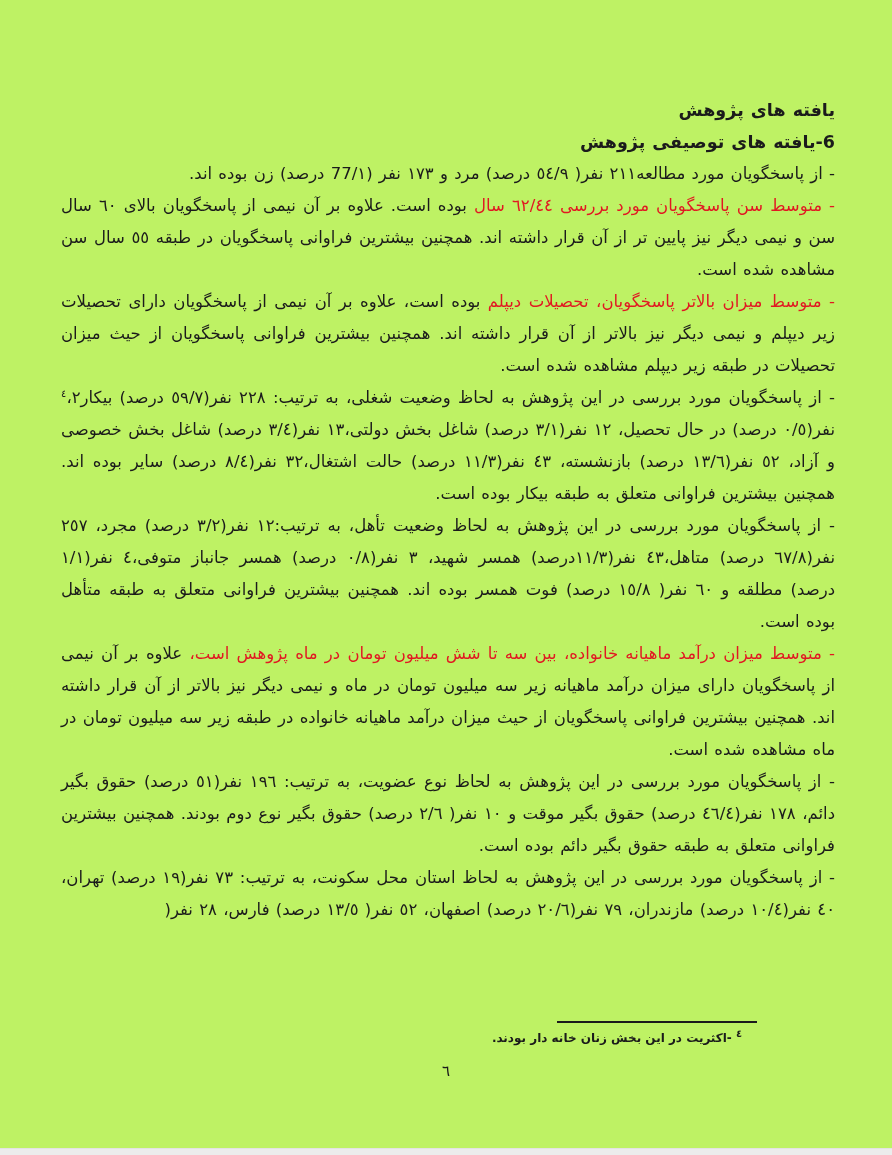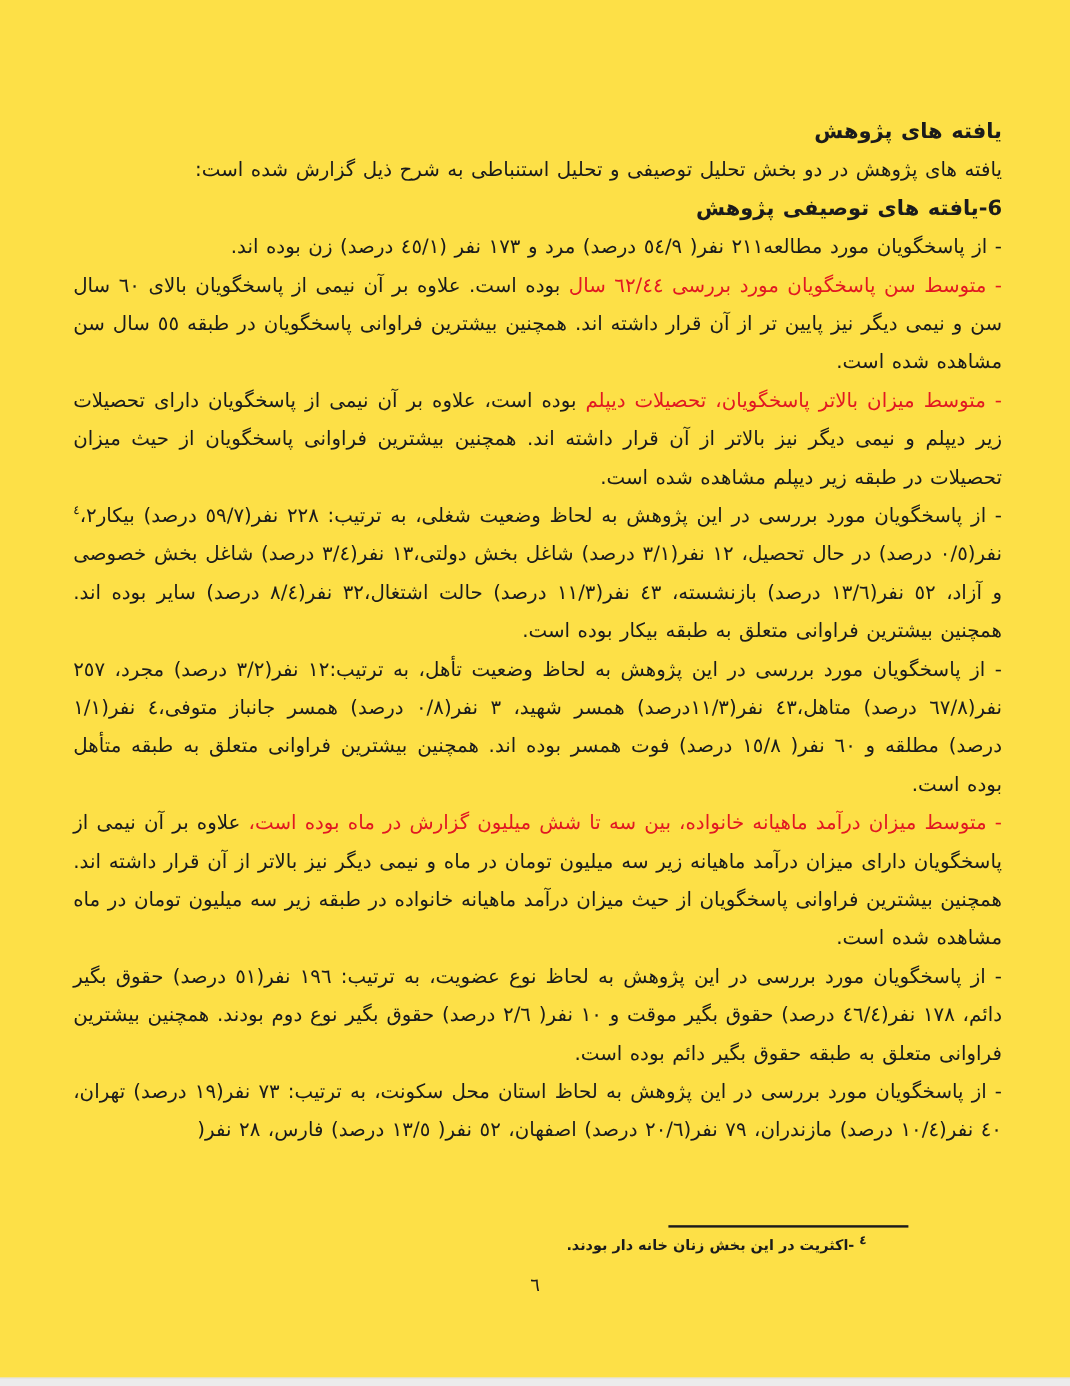--- a/index.html
+++ b/index.html
@@ -4,21 +4,21 @@
 <style>
   html, body {
     margin: 0;
     padding: 0;
     background: #ffffff;
   }
   .page {
     position: relative;
     width: 892px;
     height: 1155px;
-    background: #fde047;
+    background: #bef264;
     overflow: hidden;
     font-family: "DejaVu Sans", sans-serif;
     color: var(--ink, #1b1b1b);
   }
   .content {
     position: absolute;
     top: 94px;
     right: 57px;
     width: 774px;
     direction: rtl;
@@ -43,21 +43,21 @@
     font-size: 10px;
     line-height: 0;
     vertical-align: super;
   }
   .footnote {
     position: absolute;
     top: 1021px;
     right: 130px;
     width: 290px;
     direction: rtl;
-    text-align: left;
+    text-align: center;
     font-size: 12px;
     font-weight: bold;
     line-height: 20px;
   }
   .footnote-rule {
     width: 200px;
     height: 0;
     border-top: 2.5px solid #1b1b1b;
     margin-right: 5px;
     margin-bottom: 5px;
@@ -81,29 +81,28 @@
     border-top: 1px solid #e3e3e3;
   }
 </style>
 </head>
 <body>
 
 <div class="page">
 
   <div class="content">
     <h1>یافته های پژوهش</h1>
-    <p>یافته های پژوهش در دو بخش تحلیل توصیفی و تحلیل استنباطی به شرح ذیل گزارش شده است:</p>
     <h2>6-یافته های توصیفی پژوهش</h2>
     <div>
-        <p><span>- از پاسخگویان مورد مطالعه٢١١ نفر( ٥٤/٩ درصد) مرد و ١٧٣ نفر (٤٥/١ درصد) زن بوده اند.</span></p>
+        <p><span>- از پاسخگویان مورد مطالعه٢١١ نفر( ٥٤/٩ درصد) مرد و ١٧٣ نفر (77/١ درصد) زن بوده اند.</span></p>
         <p><span class="red">- متوسط سن پاسخگویان مورد بررسی ٦٢/٤٤ سال </span><span>بوده است. علاوه بر آن نیمی از پاسخگویان بالای ٦٠ سال سن و نیمی دیگر نیز پایین تر از آن قرار داشته اند. همچنین بیشترین فراوانی پاسخگویان در طبقه ٥٥ سال سن مشاهده شده است.</span></p>
         <p><span class="red">- متوسط میزان بالاتر پاسخگویان، تحصیلات دیپلم </span><span>بوده است، علاوه بر آن نیمی از پاسخگویان دارای تحصیلات زیر دیپلم و نیمی دیگر نیز بالاتر از آن قرار داشته اند. همچنین بیشترین فراوانی پاسخگویان از حیث میزان تحصیلات در طبقه زیر دیپلم مشاهده شده است.</span></p>
         <p><span>- از پاسخگویان مورد بررسی در این پژوهش به لحاظ وضعیت شغلی، به ترتیب: ٢٢٨ نفر(٥٩/٧ درصد) بیکار</span><sup>٤</sup><span>،٢ نفر(٠/٥ درصد) در حال تحصیل، ١٢ نفر(٣/١ درصد)  شاغل بخش دولتی،١٣ نفر(٣/٤ درصد) شاغل بخش خصوصی و آزاد، ٥٢ نفر(١٣/٦ درصد)  بازنشسته، ٤٣ نفر(١١/٣ درصد) حالت اشتغال،٣٢ نفر(٨/٤ درصد) سایر بوده اند. همچنین بیشترین فراوانی متعلق به طبقه بیکار بوده است.</span></p>
         <p><span>- از پاسخگویان مورد بررسی در این پژوهش به لحاظ وضعیت تأهل، به ترتیب:١٢ نفر(٣/٢ درصد) مجرد، ٢٥٧ نفر(٦٧/٨ درصد) متاهل،٤٣ نفر(١١/٣درصد) همسر شهید، ٣ نفر(٠/٨ درصد) همسر جانباز متوفی،٤ نفر(١/١ درصد) مطلقه و ٦٠ نفر( ١٥/٨ درصد) فوت همسر بوده اند. همچنین بیشترین فراوانی متعلق به طبقه متأهل بوده است.</span></p>
-        <p><span class="red">- متوسط میزان درآمد ماهیانه خانواده، بین سه تا شش میلیون گزارش در ماه بوده است، </span><span>علاوه بر آن نیمی از پاسخگویان دارای میزان درآمد ماهیانه زیر سه میلیون تومان در ماه و نیمی دیگر نیز بالاتر از آن قرار داشته اند. همچنین بیشترین فراوانی پاسخگویان از حیث میزان درآمد ماهیانه خانواده در طبقه زیر سه میلیون تومان در ماه مشاهده شده است.</span></p>
+        <p><span class="red">- متوسط میزان درآمد ماهیانه خانواده، بین سه تا شش میلیون تومان در ماه پژوهش است، </span><span>علاوه بر آن نیمی از پاسخگویان دارای میزان درآمد ماهیانه زیر سه میلیون تومان در ماه و نیمی دیگر نیز بالاتر از آن قرار داشته اند. همچنین بیشترین فراوانی پاسخگویان از حیث میزان درآمد ماهیانه خانواده در طبقه زیر سه میلیون تومان در ماه مشاهده شده است.</span></p>
         <p><span>- از پاسخگویان مورد بررسی در این پژوهش به لحاظ نوع عضویت، به ترتیب: ١٩٦ نفر(٥١ درصد) حقوق بگیر دائم، ١٧٨ نفر(٤٦/٤ درصد) حقوق بگیر موقت و ١٠ نفر( ٢/٦ درصد) حقوق بگیر نوع دوم بودند. همچنین بیشترین فراوانی متعلق به طبقه حقوق بگیر دائم بوده است.</span></p>
         <p><span>- از پاسخگویان مورد بررسی در این پژوهش به لحاظ استان محل سکونت، به ترتیب: ٧٣ نفر(١٩ درصد) تهران، ٤٠ نفر(١٠/٤ درصد) مازندران، ٧٩ نفر(٢٠/٦ درصد) اصفهان، ٥٢ نفر( ١٣/٥ درصد) فارس، ٢٨ نفر(</span></p>
       </div>
   </div>
 
   <div class="footnote">
     <div class="footnote-rule"></div>
     <div class="footnote-text"><sup>٤</sup><span> -اکثریت در این بخش زنان خانه دار بودند.</span></div>
   </div>
 

